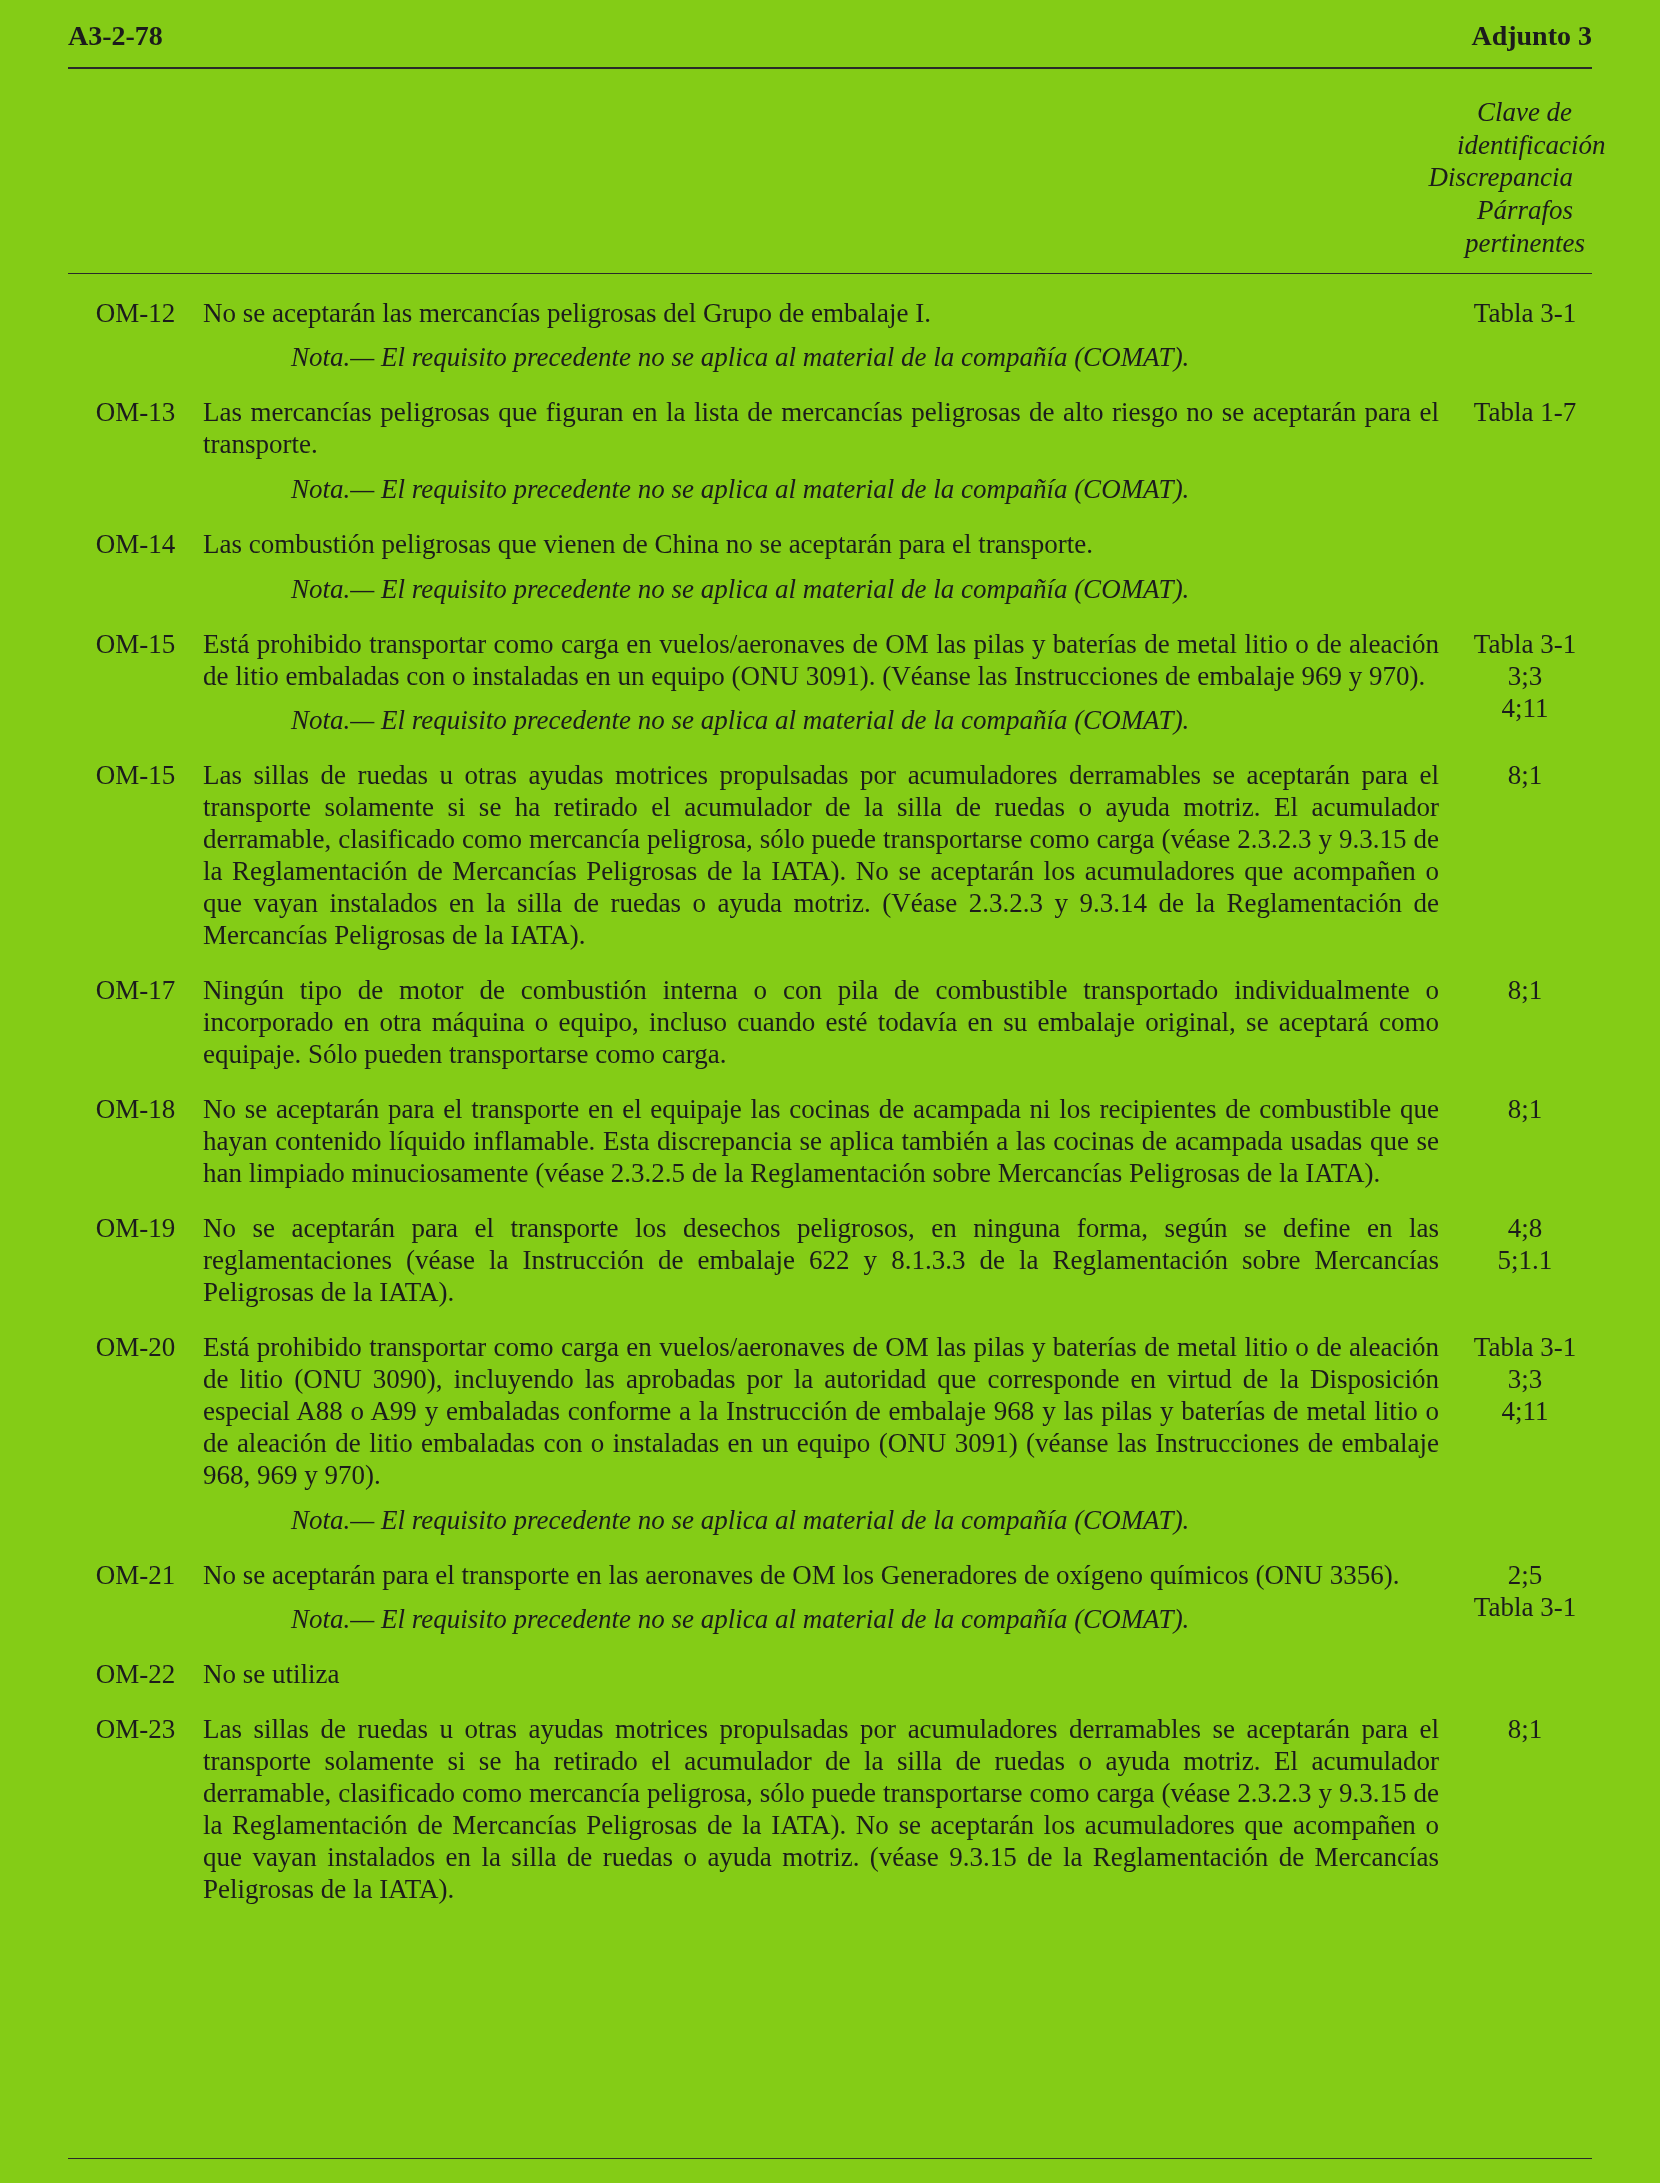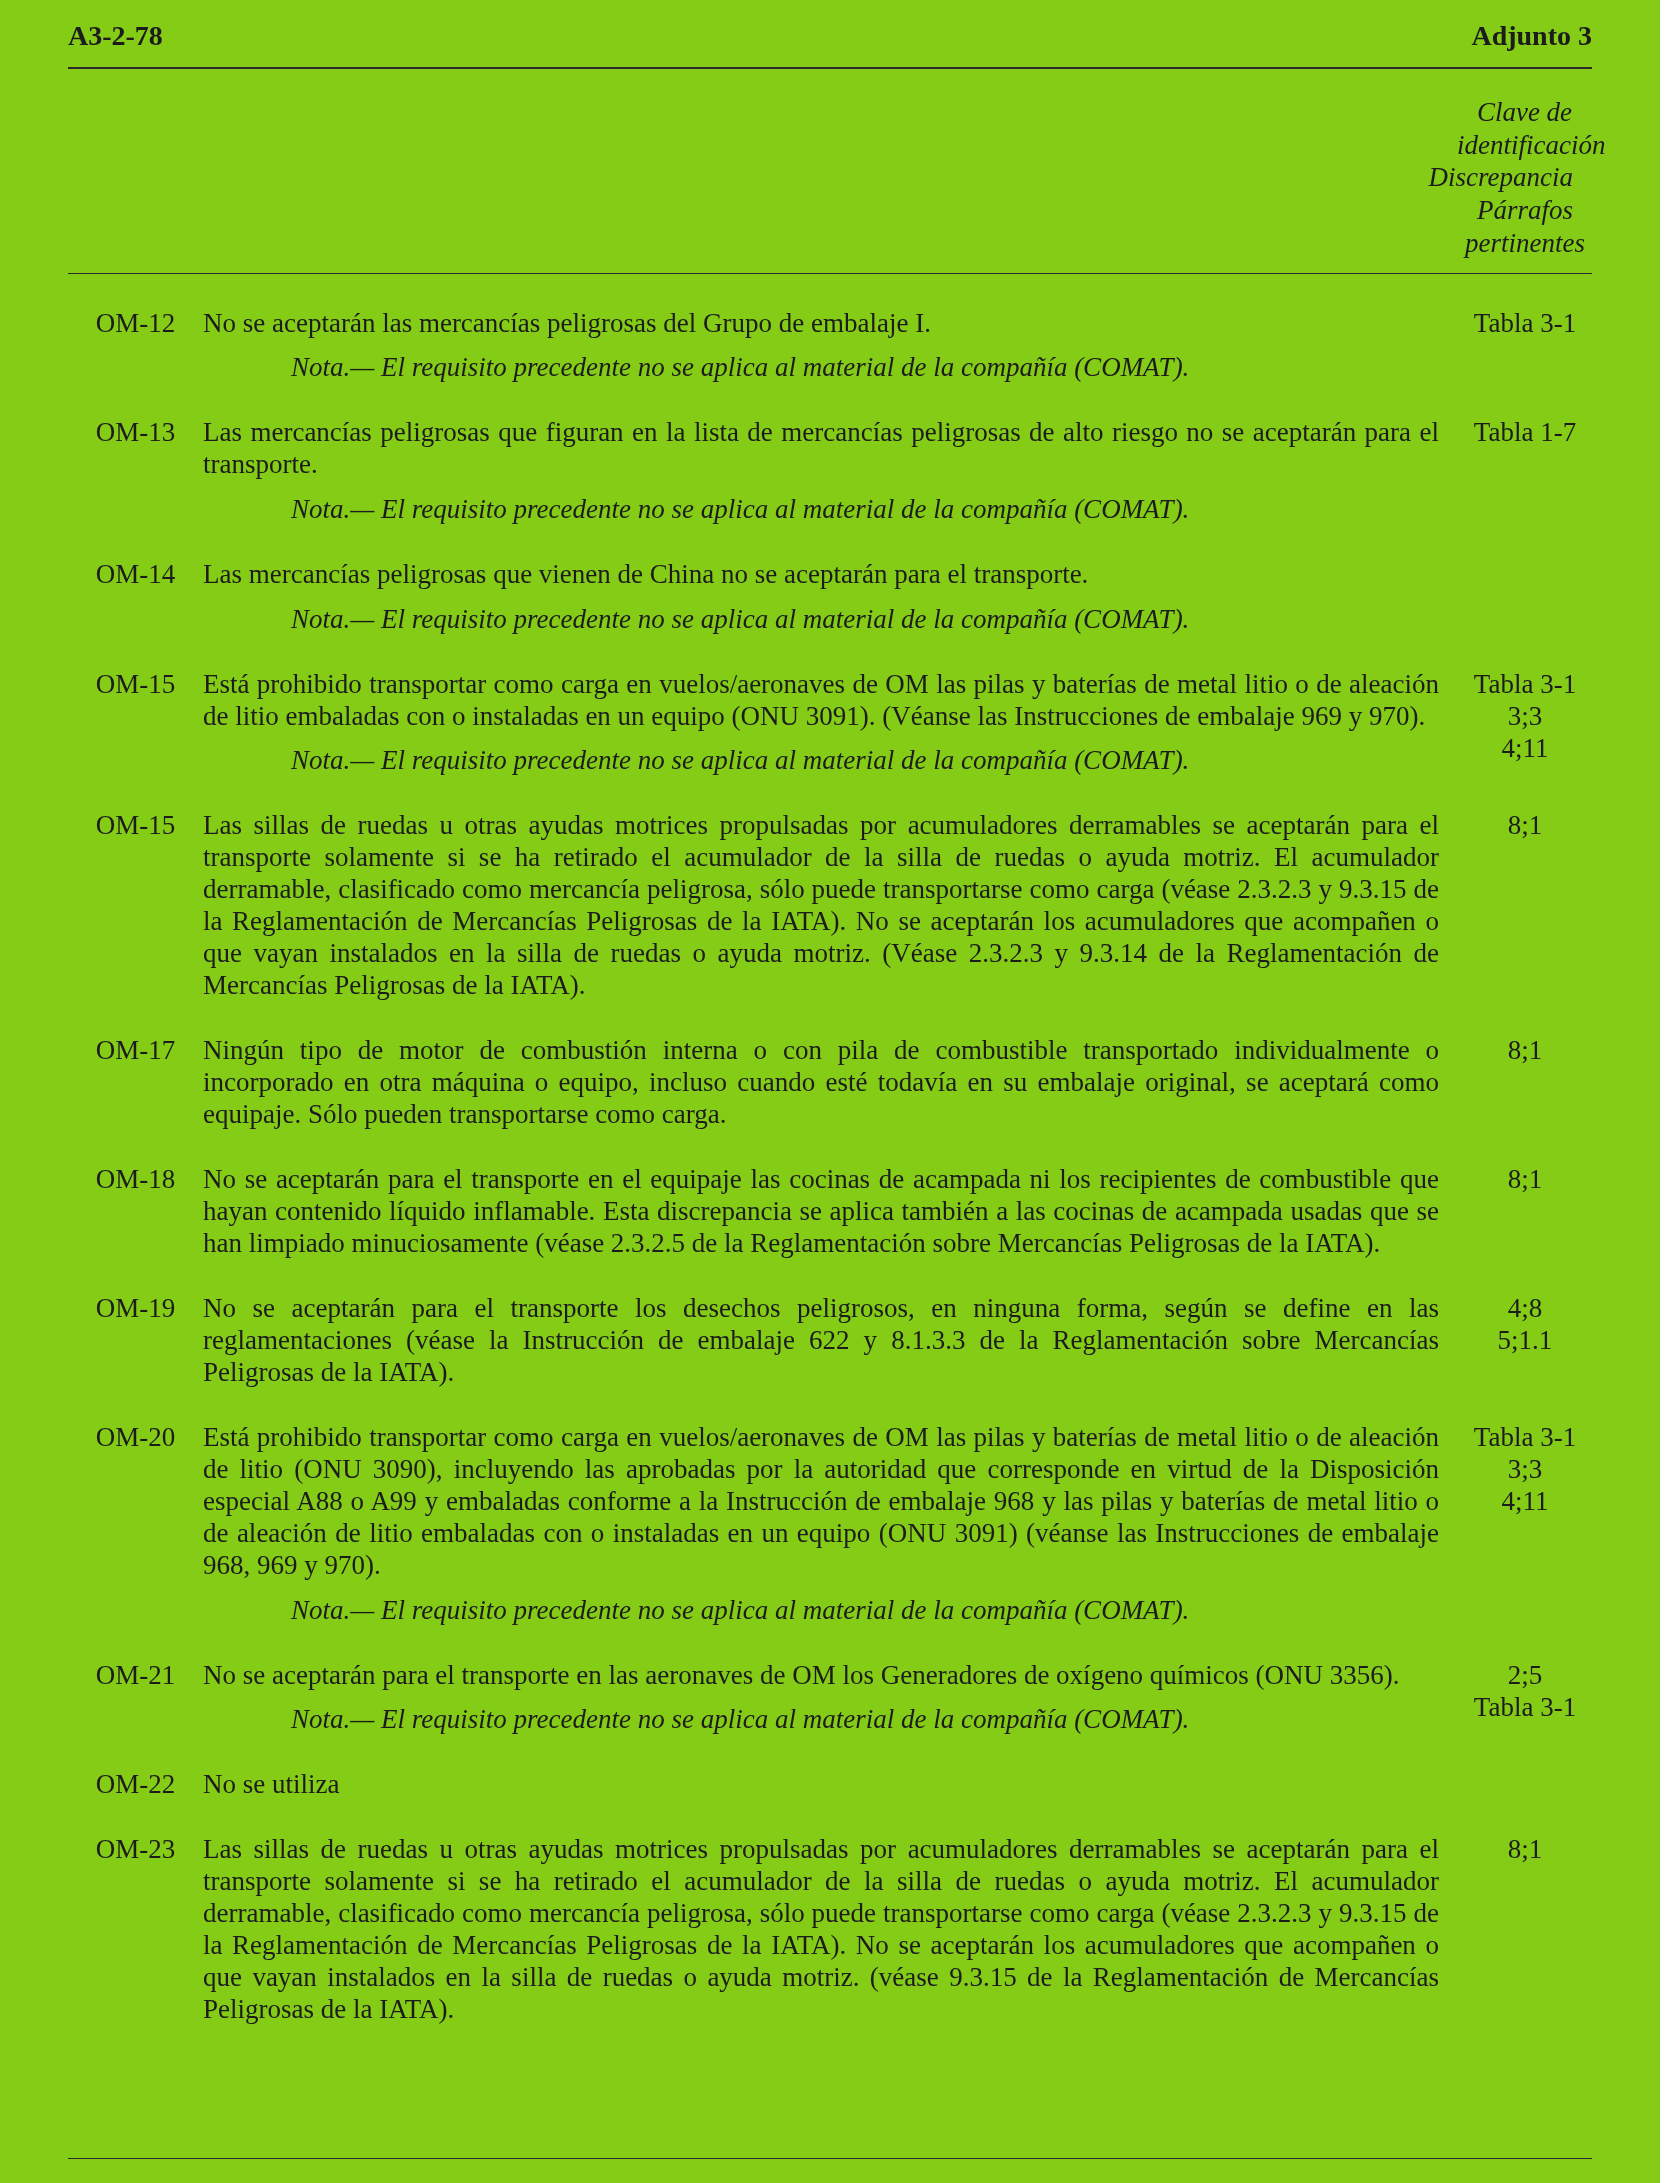--- a/index.html
+++ b/index.html
@@ -52,21 +52,21 @@
   }
   .col-refs {
     width: 134px;
     flex: none;
     text-align: center;
   }
   .table-header .col-text { text-align: center; }
   .table-body { font-size: 27px; line-height: 32px; }
   .row {
     display: flex;
-    margin-top: 33px;
+    margin-top: 23px;
   }
   .disc {
     text-align: justify;
   }
   .note {
     font-style: italic;
     text-indent: 88px;
     margin-top: 12.6px;
   }
   .bottom-rule {
@@ -120,21 +120,21 @@
       <p class="note">Nota.— El requisito precedente no se aplica al material de la compañía (COMAT).</p>
     </div>
     <div class="col-refs">
           <div class="ref-line">Tabla 1-7</div>
         </div>
   </div>
 
   <div class="row">
     <div class="col-id">OM-14</div>
     <div class="col-text">
-      <p class="disc">Las mercancías peligrosas que vienen de China no se aceptarán para el transporte.</p>
+      <p class="disc">Las combustión peligrosas que vienen de China no se aceptarán para el transporte.</p>
       <p class="note">Nota.— El requisito precedente no se aplica al material de la compañía (COMAT).</p>
     </div>
     <div class="col-refs"></div>
   </div>
 
   <div class="row">
     <div class="col-id">OM-15</div>
     <div class="col-text">
       <p class="disc">Está prohibido transportar como carga en vuelos/aeronaves de OM las pilas y baterías de metal litio o de aleación de litio embaladas con o instaladas en un equipo (ONU 3091). (Véanse las Instrucciones de embalaje 969 y 970).</p>
       <p class="note">Nota.— El requisito precedente no se aplica al material de la compañía (COMAT).</p>

